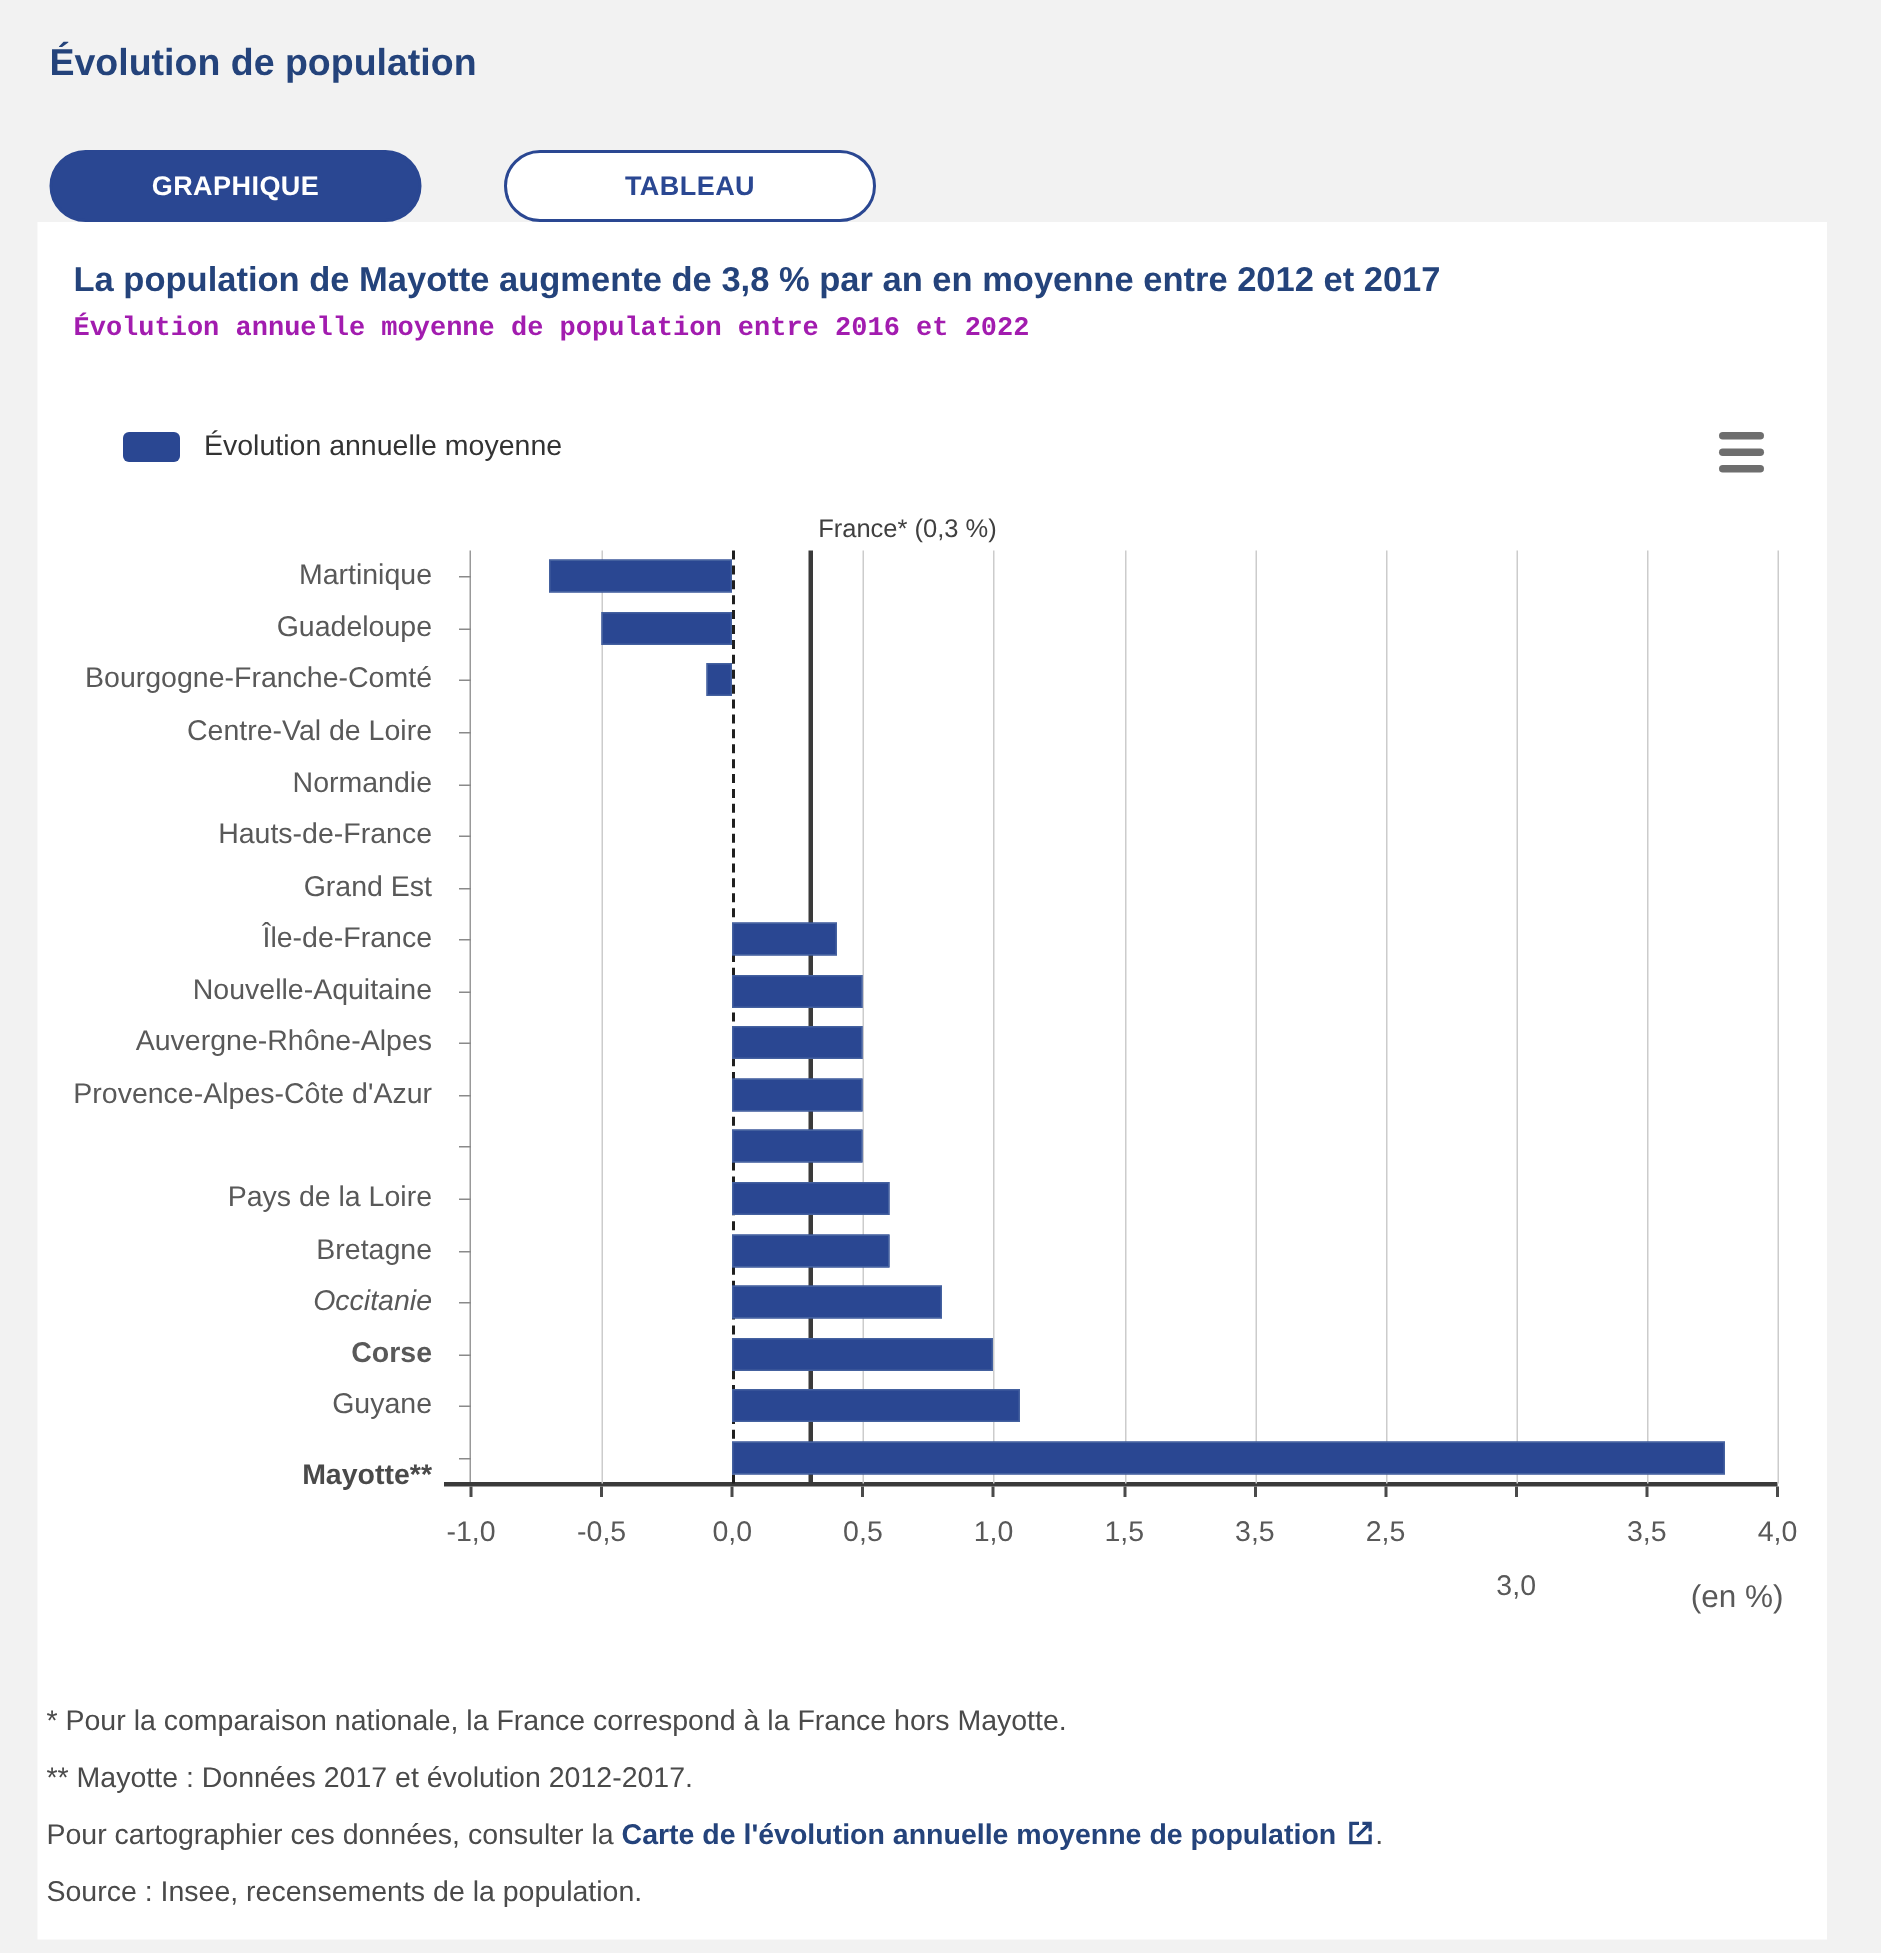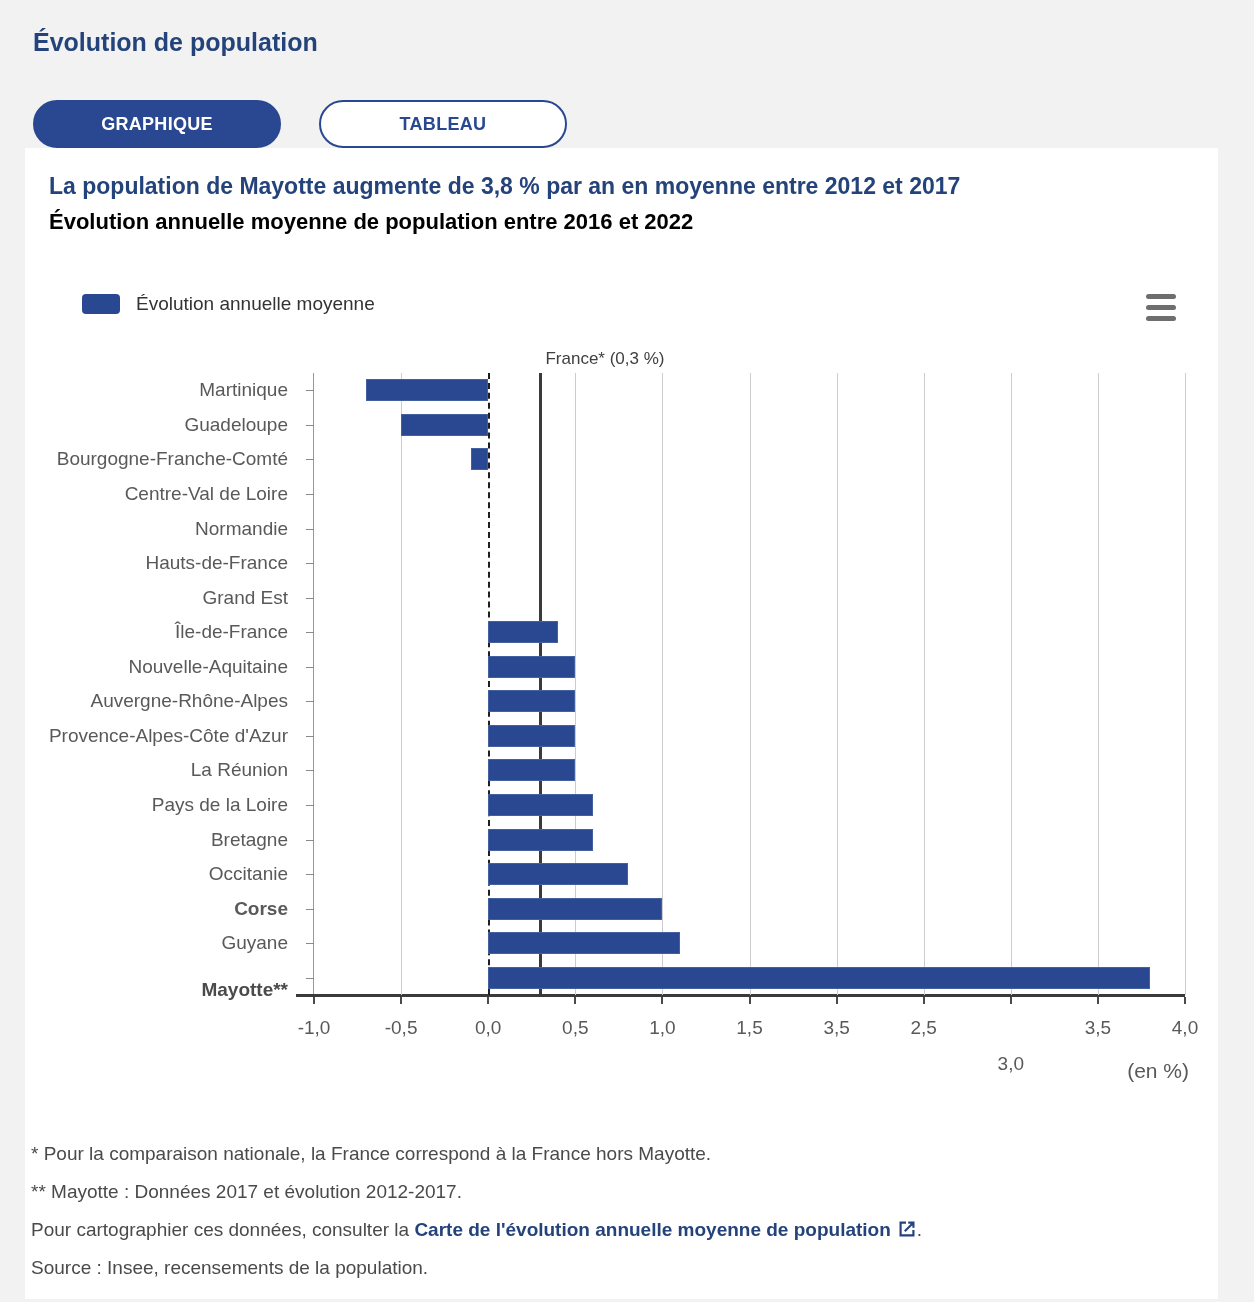--- a/index.html
+++ b/index.html
@@ -7,40 +7,40 @@
   body {
     background:#f2f2f2;
     font-family:"Liberation Sans", sans-serif;
     color:#3a3a3a;
     overflow:hidden;
   }
   .page-title {
     margin:28px 0 0 33px;
     font-size:25px; font-weight:bold; color:#24437b;
   }
-  .tabs { display:flex; gap:38px; margin:43px 0 0 33px; }
+  .tabs { display:flex; gap:55px; margin:43px 0 0 33px; }
   .tab {
     width:248px; height:48px; border-radius:26px;
     font-family:"Liberation Sans", sans-serif;
     font-size:18px; font-weight:bold; letter-spacing:.3px;
     cursor:pointer;
   }
   .tab.active { background:#2a4792; color:#ffffff; border:2px solid #2a4792; }
   .tab.inactive { background:#ffffff; color:#2a4792; border:2px solid #2a4792; }
   .panel {
     margin-left:25px; width:1193px; background:#ffffff;
     padding-bottom:6px;
   }
   .chart-title {
     padding-top:25px; margin-left:24px; margin-right:30px;
     font-size:23px; font-weight:bold; color:#24437b;
   }
   .chart-subtitle {
     margin:9px 0 0 24px;
-    font-size:22px; font-weight:bold; color:#000000;
+    font-size:18px; font-weight:bold; color:#a21caf;font-family:Liberation Mono, monospace;
   }
   .legend-row { margin:58px 0 0 57px; position:relative; height:28px; }
   .legend-swatch {
     display:inline-block; width:38px; height:20px; border-radius:4px;
     background:#2a4792; vertical-align:middle;
   }
   .legend-label { margin-left:16px; font-size:19px; color:#333333; vertical-align:middle; }
   .hamburger { position:absolute; right:42px; top:1px; width:30px; cursor:pointer; }
   .hamburger span {
     display:block; height:5px; border-radius:2.5px; background:#6e6e6e; margin-bottom:6px;
@@ -184,24 +184,23 @@
         <div class="y-label" style="top: calc(8.33333% - 13px);">Guadeloupe</div>
         <div class="y-label" style="top: calc(13.8889% - 13px);">Bourgogne-Franche-Comté</div>
         <div class="y-label" style="top: calc(19.4444% - 13px);">Centre-Val de Loire</div>
         <div class="y-label" style="top: calc(25% - 13px);">Normandie</div>
         <div class="y-label" style="top: calc(30.5556% - 13px);">Hauts-de-France</div>
         <div class="y-label" style="top: calc(36.1111% - 13px);">Grand Est</div>
         <div class="y-label" style="top: calc(41.6667% - 13px);">Île-de-France</div>
         <div class="y-label" style="top: calc(47.2222% - 13px);">Nouvelle-Aquitaine</div>
         <div class="y-label" style="top: calc(52.7778% - 13px);">Auvergne-Rhône-Alpes</div>
         <div class="y-label" style="top: calc(58.3333% - 13px);">Provence-Alpes-Côte d'Azur</div>
-        <div class="y-label" style="top: calc(63.8889% - 13px);">La Réunion</div>
         <div class="y-label" style="top: calc(69.4444% - 13px);">Pays de la Loire</div>
         <div class="y-label" style="top: calc(75% - 13px);">Bretagne</div>
-        <div class="y-label" style="top: calc(80.5556% - 13px);">Occitanie</div>
+        <div class="y-label" style="top: calc(80.5556% - 13px); font-style: italic;">Occitanie</div>
         <div class="y-label" style="top: calc(86.1111% - 13px); font-weight: bold;">Corse</div>
         <div class="y-label" style="top: calc(91.6667% - 13px);">Guyane</div>
         <div class="y-label bold" style="top: calc(97.2222% - 13px);">Mayotte**</div>
       </div>
   </div>
 
   <div class="footnotes">
     <p>* Pour la comparaison nationale, la France correspond à la France hors Mayotte.</p>
     <p>** Mayotte : Données 2017 et évolution 2012-2017.</p>
     <p><span>Pour cartographier ces données, consulter la </span><a class="map-link">Carte de l'évolution annuelle moyenne de population</a><svg class="ext-icon" width="20" height="20" viewBox="0 0 24 24" fill="#24437b">

